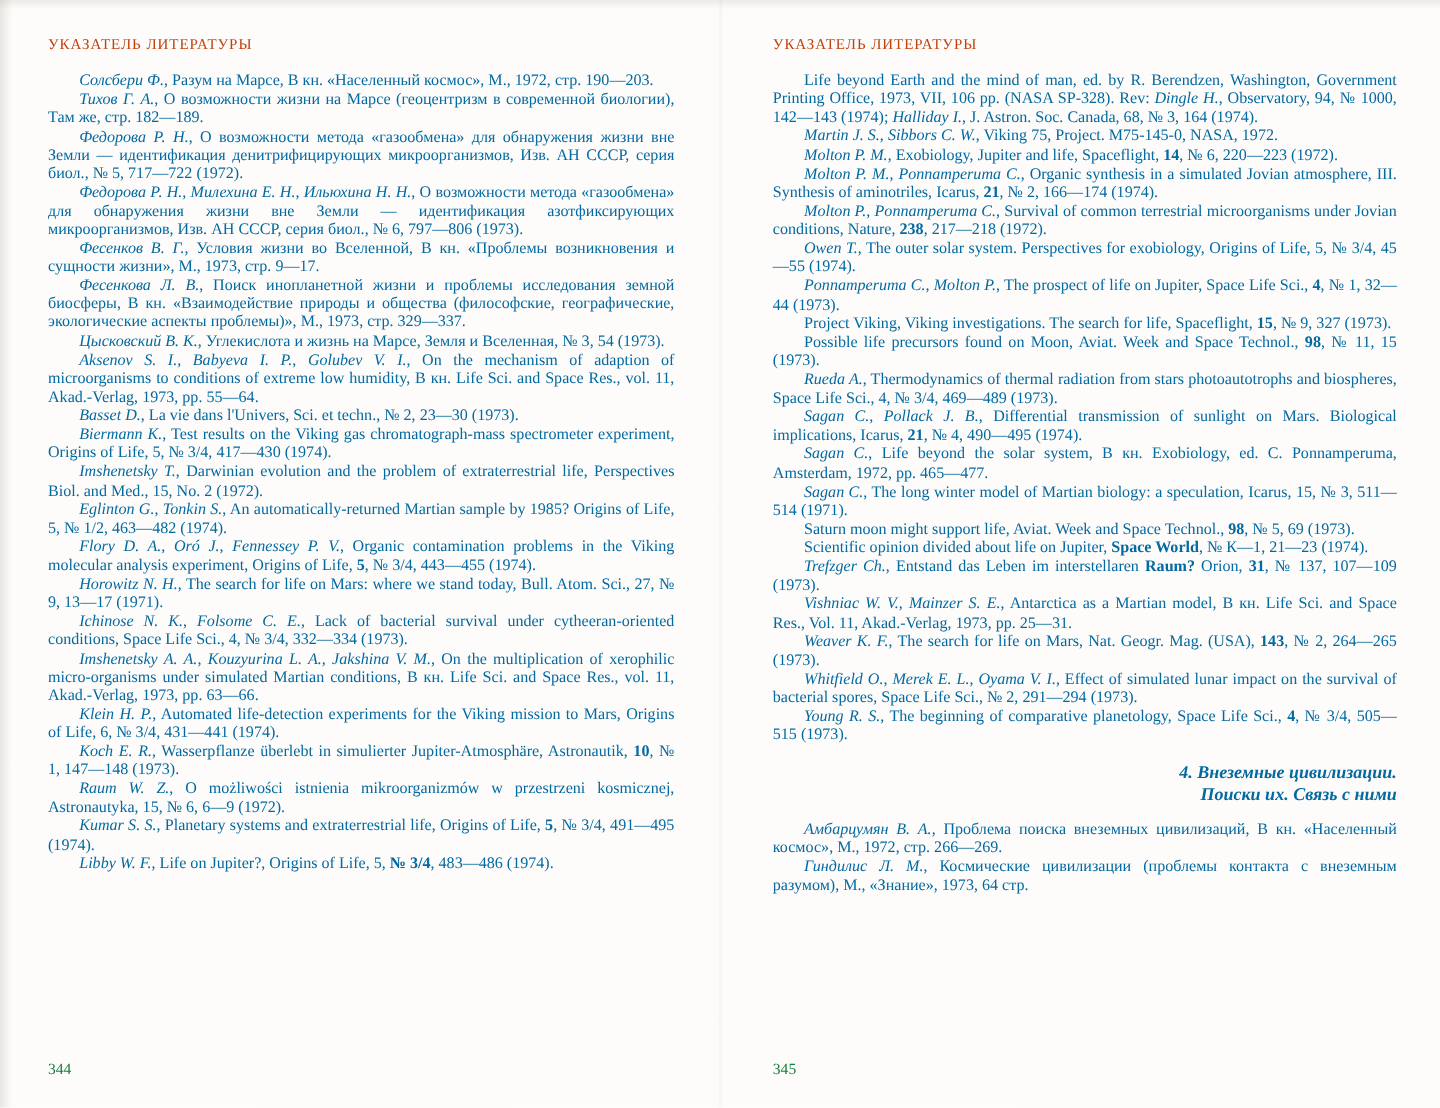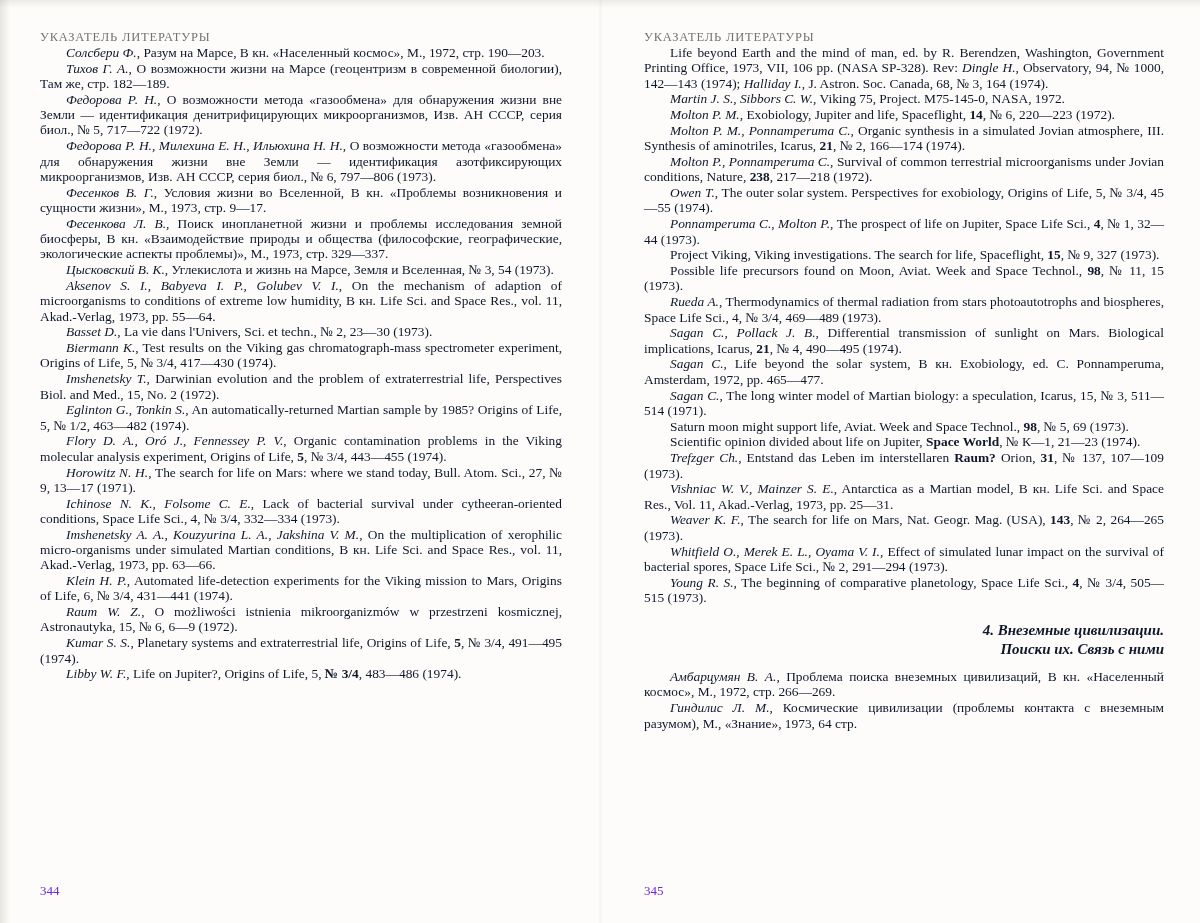--- a/index.html
+++ b/index.html
@@ -37,29 +37,30 @@
     padding: 30px 38px 0 40px;
   }
   .col-right {
     width: 600px;
     padding: 30px 36px 0 44px;
   }
   .running-head {
     font-family: "Liberation Serif", serif;
     font-size: 12.5px;
     letter-spacing: 0.8px;
-    color: #737373;
+    color: #c2410c;
     text-transform: uppercase;
+    margin-bottom: 14px;
     font-variant: small-caps;
   }
   .entries {
     font-size: 13.4px;
     line-height: 15.3px;
     text-align: justify;
-    color: #0f172a;
+    color: #0369a1;
   }
   .entry {
     text-indent: 26px;
     margin: 0 0 0.5px 0;
     padding: 0;
   }
   .entry i {
     font-style: italic;
   }
   .entry b {
@@ -72,21 +73,21 @@
     font-style: italic;
     line-height: 19px;
     text-indent: 0;
     text-align: right;
   }
   .folio {
     position: absolute;
     bottom: 24px;
     font-size: 13px;
     font-family: "Liberation Serif", serif;
-    color: #6d28d9;
+    color: #15803d;
   }
   .folio-left { left: 40px; }
   .folio-right { left: 44px; }
   
   .edge-shadow-left {
     position: absolute;
     top: 0; left: 0; width: 10px; height: 923px;
     background: linear-gradient(to right, rgba(120,110,95,0.16), rgba(255,255,255,0));
     pointer-events: none;
   }
@@ -122,20 +123,21 @@
           <p class="entry"><i>Aksenov S. I., Babyeva I. P., Golubev V. I.</i>, On the mechanism of adaption of microorganisms to conditions of extreme low humidity, В кн. Life Sci. and Space Res., vol. 11, Akad.-Verlag, 1973, pp. 55—64.</p>
           <p class="entry"><i>Basset D.</i>, La vie dans l'Univers, Sci. et techn., № 2, 23—30 (1973).</p>
           <p class="entry"><i>Biermann K.</i>, Test results on the Viking gas chromatograph-mass spectrometer experiment, Origins of Life, 5, № 3/4, 417—430 (1974).</p>
           <p class="entry"><i>Imshenetsky T.</i>, Darwinian evolution and the problem of extraterrestrial life, Perspectives Biol. and Med., 15, No. 2 (1972).</p>
           <p class="entry"><i>Eglinton G., Tonkin S.</i>, An automatically-returned Martian sample by 1985? Origins of Life, 5, № 1/2, 463—482 (1974).</p>
           <p class="entry"><i>Flory D. A., Oró J., Fennessey P. V.</i>, Organic contamination problems in the Viking molecular analysis experiment, Origins of Life, <b>5</b>, № 3/4, 443—455 (1974).</p>
           <p class="entry"><i>Horowitz N. H.</i>, The search for life on Mars: where we stand today, Bull. Atom. Sci., 27, № 9, 13—17 (1971).</p>
           <p class="entry"><i>Ichinose N. K., Folsome C. E.</i>, Lack of bacterial survival under cytheeran-oriented conditions, Space Life Sci., 4, № 3/4, 332—334 (1973).</p>
           <p class="entry"><i>Imshenetsky A. A., Kouzyurina L. A., Jakshina V. M.</i>, On the multiplication of xerophilic micro-organisms under simulated Martian conditions, В кн. Life Sci. and Space Res., vol. 11, Akad.-Verlag, 1973, pp. 63—66.</p>
           <p class="entry"><i>Klein H. P.</i>, Automated life-detection experiments for the Viking mission to Mars, Origins of Life, 6, № 3/4, 431—441 (1974).</p>
+          <p class="entry"><i>Koch E. R.</i>, Wasserpflanze überlebt in simulierter Jupiter-Atmosphäre, Astronautik, <b>10</b>, № 1, 147—148 (1973).</p>
           <p class="entry"><i>Raum W. Z.</i>, O możliwości istnienia mikroorganizmów w przestrzeni kosmicznej, Astronautyka, 15, № 6, 6—9 (1972).</p>
           <p class="entry"><i>Kumar S. S.</i>, Planetary systems and extraterrestrial life, Origins of Life, <b>5</b>, № 3/4, 491—495 (1974).</p>
           <p class="entry"><i>Libby W. F.</i>, Life on Jupiter?, Origins of Life, 5, <b>№ 3/4</b>, 483—486 (1974).</p>
         </div>
       <div class="folio folio-left">344</div>
     </div>
 
     <div class="col col-right">
       <div class="running-head">Указатель литературы</div>
       <div class="entries">

